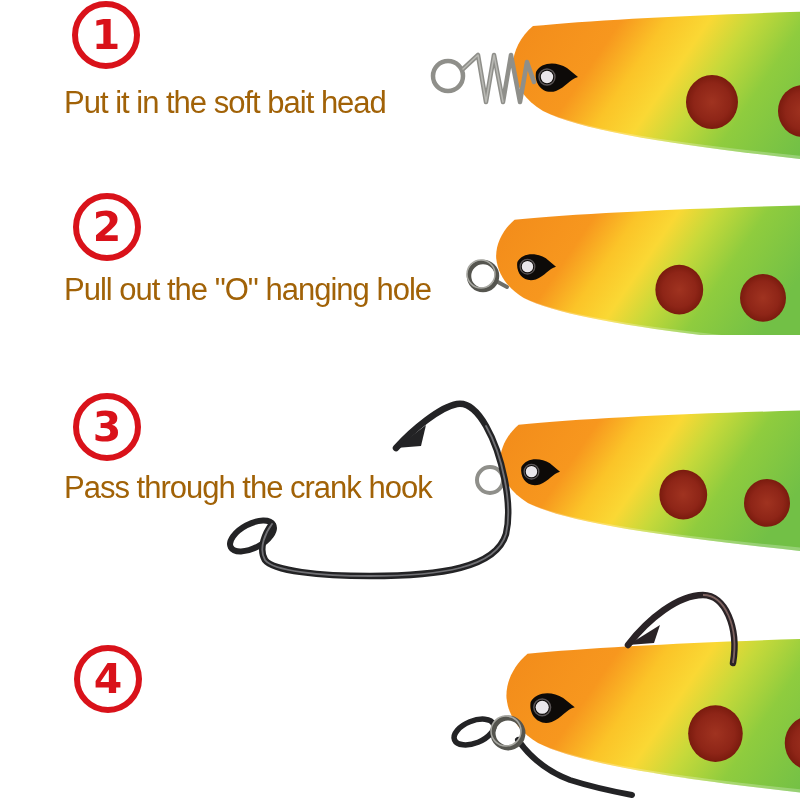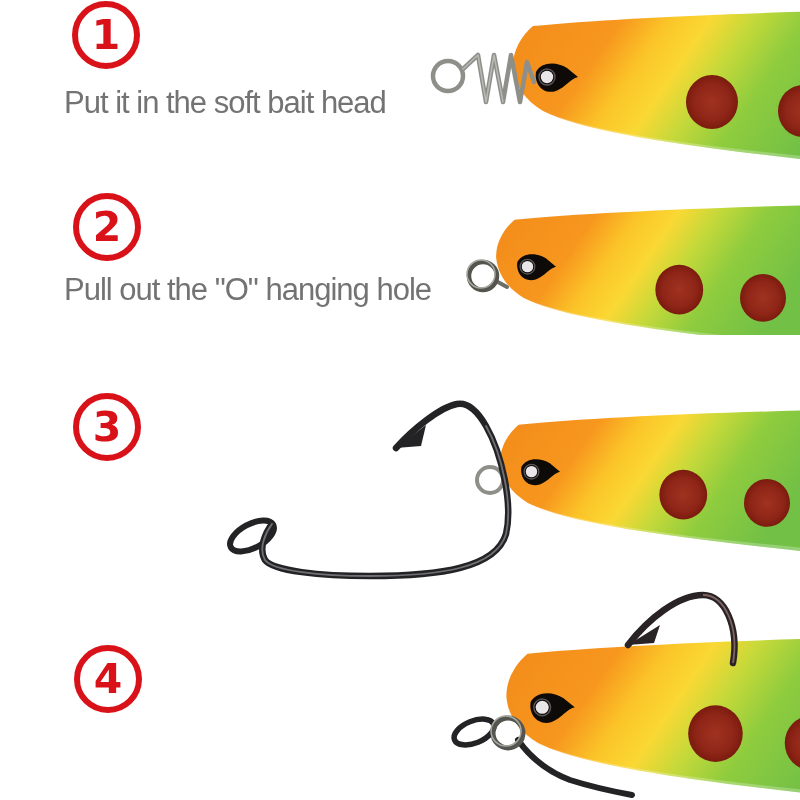--- a/index.html
+++ b/index.html
@@ -2,21 +2,21 @@
 <html><head>
 <meta charset="utf-8">
 <style>
   html,body{margin:0;padding:0;background:#ffffff;}
   #stage{position:relative;width:800px;height:800px;background:#ffffff;overflow:hidden;
          font-family:"Liberation Sans", sans-serif;}
   .badge{position:absolute;width:56px;height:56px;border:6px solid #d9121a;border-radius:50%;
          display:flex;align-items:center;justify-content:center;
          color:#d9121a;font-weight:bold;font-size:41px;line-height:1;
          font-family:"DejaVu Sans", sans-serif;}
-  .caption{position:absolute;left:64px;color:#737373;font-size:31px;line-height:38px;
+  .caption{position:absolute;left:64px;color:#a16207;font-size:31px;line-height:38px;
            letter-spacing:-1px;white-space:nowrap;text-align:center;}
   .caption span{display:block;}
   .art{position:absolute;overflow:hidden;}
 </style>
 </head>
 <body>
 
 <div id="stage">
 
   <svg width="0" height="0" style="position:absolute" aria-hidden="true">
@@ -77,20 +77,23 @@
     <g>
       <path d="M116,86 L127,92" stroke="#6e6e68" stroke-width="4" stroke-linecap="round"></path>
       <circle cx="103" cy="81" r="14" fill="none" stroke="#55554f" stroke-width="4.5"></circle>
       <circle cx="101" cy="79" r="14" fill="none" stroke="#a8a8a2" stroke-width="1.5"></circle>
     </g>
   </svg>
 
   <div class="badge" style="left:73px;top:393px;">
     <span>3</span>
   </div>
+  <div class="caption" style="top:469px;">
+    <span>Pass through the crank hook</span>
+  </div>
   <svg class="art" style="left:200px;top:390px;" width="600" height="205" viewBox="0 0 600 205">
     <g transform="translate(291,20) scale(0.92)">
         <use href="#fishG"></use>
       </g>
     <circle cx="290" cy="90" r="13" fill="none" stroke="#8f8f8a" stroke-width="4"></circle>
     <g>
       <g transform="translate(52,146) rotate(-28)">
         <ellipse rx="24" ry="12" fill="none" stroke="#232325" stroke-width="6"></ellipse>
       </g>
       <path d="M72,134 C66,142 58,158 65,170 C73,181 120,186 170,186 C240,186 296,178 306,144 C313,114 302,64 286,36 C278,22 268,12 257,14 C240,17 212,40 196,58" fill="none" stroke="#232325" stroke-width="6.5" stroke-linecap="round"></path>

